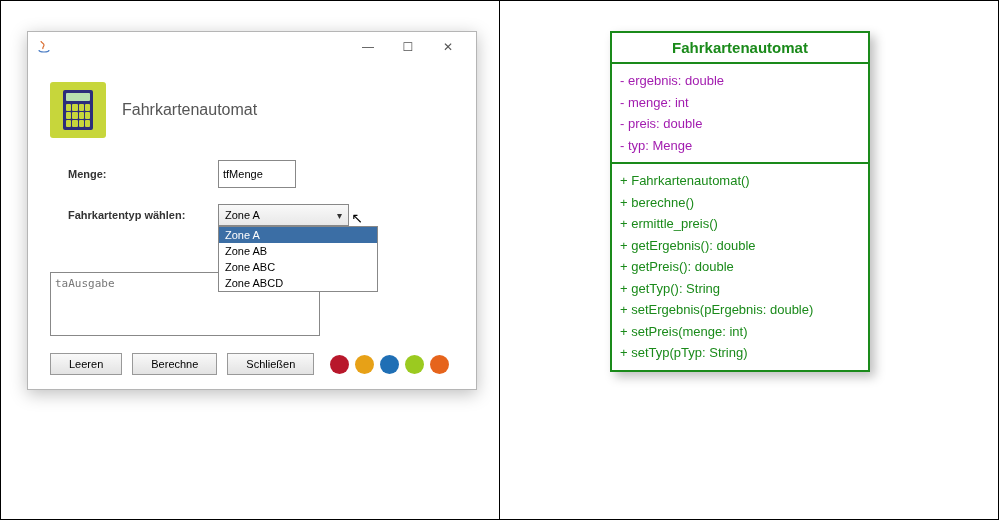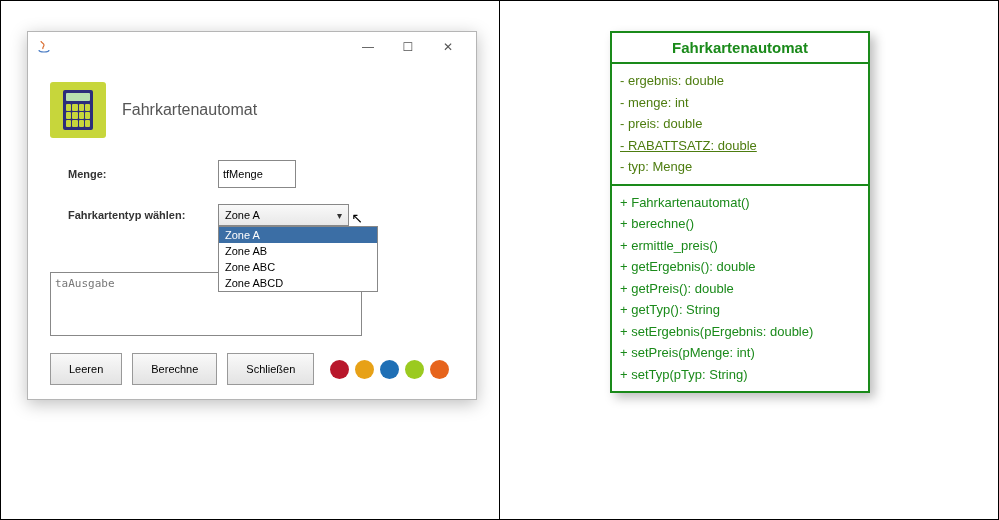--- a/index.html
+++ b/index.html
@@ -144,38 +144,38 @@
   }
   .combo-item.selected {
     background: #3b6ea5;
     color: #fff;
   }
   
   .ta-wrap {
     margin-top: 46px;
   }
   .textarea {
-    width: 312px;
+    width: 270px;
     height: 64px;
     border: 1px solid #888;
     padding: 4px;
     font-size: 11px;
     color: #777;
     background: #fff;
     resize: none;
   }
   
   .btn-row {
     display: flex;
     gap: 10px;
     margin-top: 14px;
     align-items: center;
   }
   .btn {
-    height: 32px;
+    height: 22px;
     padding: 0 18px;
     background: linear-gradient(#f9f9f9,#e3e3e3);
     border: 1px solid #999;
     font-size: 11px;
     cursor: pointer;
   }
   .dots { display: flex; gap: 6px; margin-left: 6px; }
   .dot { width: 19px; height:19px; border-radius: 50%; }
   
   .codeglimpse {
@@ -210,21 +210,21 @@
   .uml-section {
     padding: 6px 8px;
   }
   .uml-section + .uml-section {
     border-top: 2px solid #1a8a1a;
   }
   .uml-row {
     padding: 1px 0;
     line-height: 1.5;
   }
-  .uml-row.priv { color: #4d7c0f; }
+  .uml-row.priv { color: #a21caf; }
   .uml-row.pub  { color: #1a8a1a; }
   .uml-row.static { text-decoration: underline; }
 </style>
 </head>
 <body>
 
 <div class="page">
 
   <div class="cell cell-left">
 
@@ -320,29 +320,28 @@
     </div>
   </div>
 
   <div class="cell">
     <div class="uml">
       <div class="uml-title">Fahrkartenautomat</div>
       <div class="uml-section" id="uml-attrs">
           <div class="uml-row priv">- ergebnis: double</div>
           <div class="uml-row priv">- menge: int</div>
           <div class="uml-row priv">- preis: double</div>
-          <div class="uml-row priv static">- RABATTSATZ: double</div>
           <div class="uml-row priv">- typ: Menge</div>
         </div>
       <div class="uml-section" id="uml-methods">
           <div class="uml-row pub">+ Fahrkartenautomat()</div>
           <div class="uml-row pub">+ berechne()</div>
           <div class="uml-row pub">+ ermittle_preis()</div>
           <div class="uml-row pub">+ getErgebnis(): double</div>
           <div class="uml-row pub">+ getPreis(): double</div>
           <div class="uml-row pub">+ getTyp(): String</div>
           <div class="uml-row pub">+ setErgebnis(pErgebnis: double)</div>
-          <div class="uml-row pub">+ setPreis(pMenge: int)</div>
+          <div class="uml-row pub">+ setPreis(menge: int)</div>
           <div class="uml-row pub">+ setTyp(pTyp: String)</div>
         </div>
     </div>
   </div>
 </div>
 
 </body></html>

